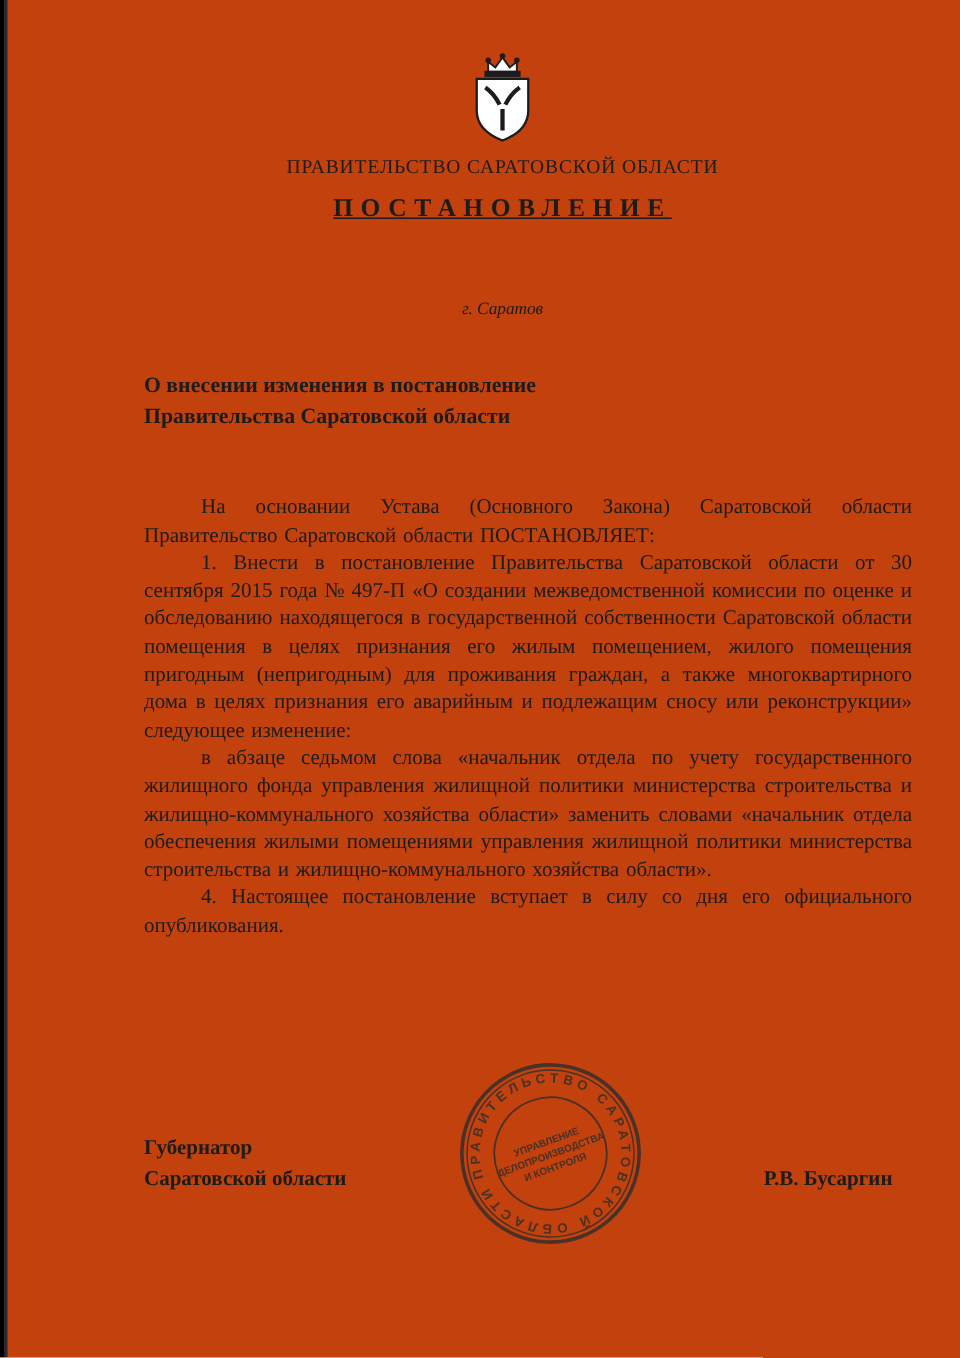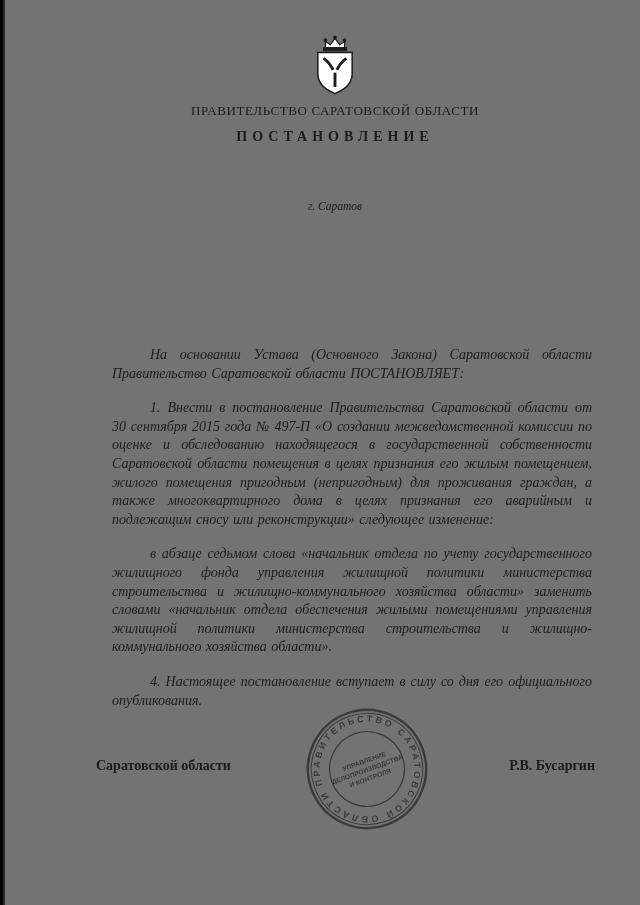--- a/index.html
+++ b/index.html
@@ -1,46 +1,46 @@
 <!DOCTYPE html>
 <html><head>
 <meta charset="utf-8">
 <style>
   html,body{margin:0;padding:0;background:#e9e9e9;}
   .page{
     position:relative;
     width:640px;height:905px;
     margin:0 auto;
-    background:#737373;
+    background:#c2410c;
     overflow:hidden;
     font-family:"Liberation Serif","DejaVu Serif",serif;
     color:#1c1c1c;
   }
   .scan-edge{
     position:absolute;left:0;top:0;width:5px;height:905px;
     background:linear-gradient(90deg,#000 0 3px,#2a2a2a 3px 5px);
   }
   .emblem{position:absolute;top:33px;left:314px;width:42px;height:64px;}
   .centered{
     position:absolute;left:0;width:100%;box-sizing:border-box;
     padding-left:30px;text-align:center;
   }
   .org-name{top:103px;font-size:13px;letter-spacing:0.6px;}
-  .doc-type{top:129px;font-size:14px;font-weight:bold;letter-spacing:5px;}
+  .doc-type{top:129px;font-size:17px;font-weight:bold;letter-spacing:5px;text-decoration:underline;}
   .date-line{top:166px;font-size:14px;}
   .city{top:200px;font-size:11.5px;font-style:italic;}
   .subject{
     position:absolute;top:247px;left:96px;width:420px;
     font-size:14.5px;font-weight:bold;line-height:21px;
   }
   .body{
     position:absolute;top:330px;left:96px;width:512px;
     font-size:14px;line-height:18.6px;text-align:justify;
   }
-  .body p{margin:16px;text-indent:38px;word-spacing:1px;font-style:italic;}
+  .body p{margin:0;text-indent:38px;word-spacing:1px;}
   .signature{
     position:absolute;top:755px;left:96px;right:45px;
     display:flex;justify-content:space-between;align-items:flex-end;
     font-size:14px;font-weight:bold;line-height:21px;
   }
   .stamp{
     position:absolute;top:705px;left:303px;width:128px;height:128px;
     transform:rotate(-20deg);
     opacity:0.82;
   }
@@ -79,31 +79,34 @@
   </div>
 
   <div class="centered org-name">ПРАВИТЕЛЬСТВО САРАТОВСКОЙ ОБЛАСТИ</div>
 
   <div class="centered doc-type">ПОСТАНОВЛЕНИЕ</div>
 
 
   <div class="centered city">г. Саратов</div>
 
   <div class="subject">
+    <div>О внесении изменения в постановление</div>
+    <div>Правительства Саратовской области</div>
   </div>
 
   <div class="body">
     <p>На основании Устава (Основного Закона) Саратовской области Правительство Саратовской области ПОСТАНОВЛЯЕТ:</p>
     <p>1. Внести в постановление Правительства Саратовской области от 30 сентября 2015 года № 497-П «О создании межведомственной комиссии по оценке и обследованию находящегося в государственной собственности Саратовской области помещения в целях признания его жилым помещением, жилого помещения пригодным (непригодным) для проживания граждан, а также многоквартирного дома в целях признания его аварийным и подлежащим сносу или реконструкции» следующее изменение:</p>
     <p>в абзаце седьмом слова «начальник отдела по учету государственного жилищного фонда управления жилищной политики министерства строительства и жилищно-коммунального хозяйства области» заменить словами «начальник отдела обеспечения жилыми помещениями управления жилищной политики министерства строительства и жилищно-коммунального хозяйства области».</p>
     <p>4. Настоящее постановление вступает в силу со дня его официального опубликования.</p>
   </div>
 
   <div class="signature">
     <div>
+      <div>Губернатор</div>
       <div>Саратовской области</div>
     </div>
     <div>Р.В. Бусаргин</div>
   </div>
 
   <div class="stamp">
     <svg viewBox="0 0 130 130" width="128" height="128">
       <defs>
         <path id="ringPath" d="M 65,65 m -48,0 a 48,48 0 1,1 96,0 a 48,48 0 1,1 -96,0"></path>
       </defs>

